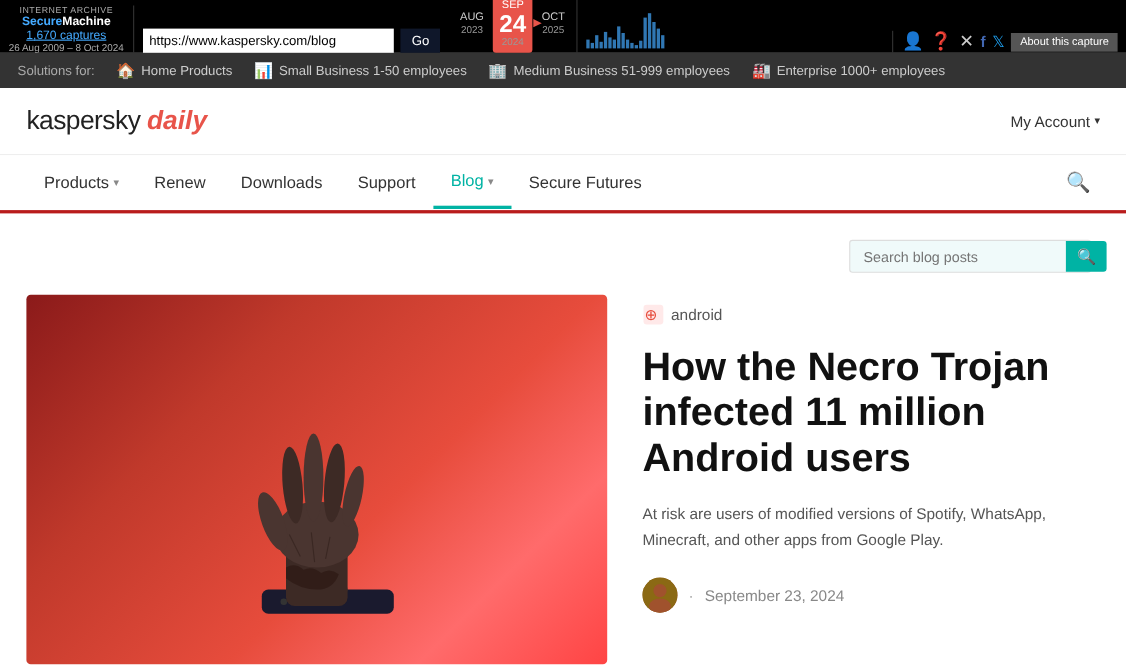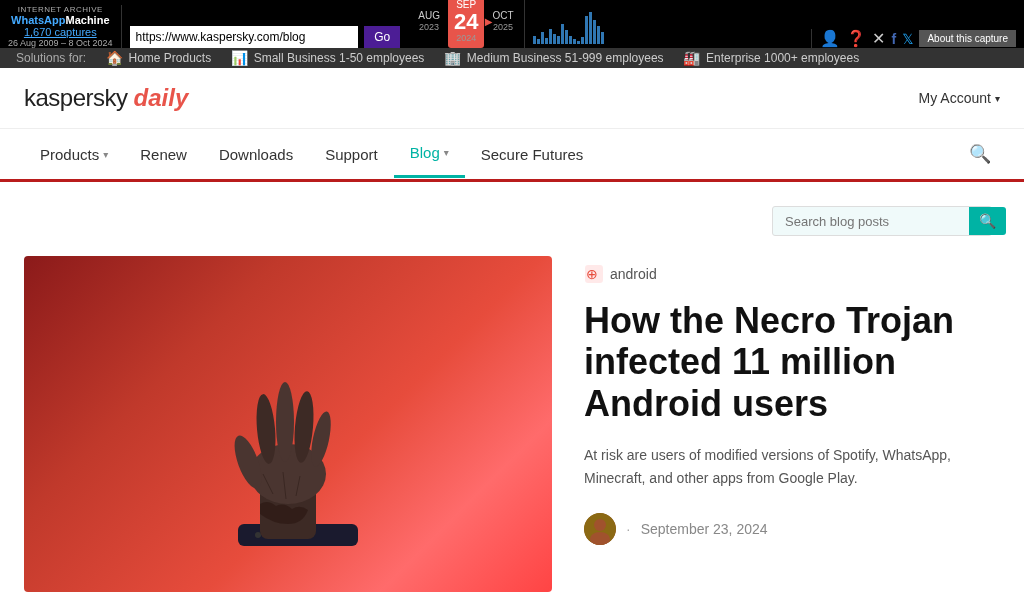--- a/index.html
+++ b/index.html
@@ -57,21 +57,21 @@
     .wayback-url-input {
       flex: 1;
       height: 22px;
       border: none;
       font-size: 12px;
       padding: 0 6px;
       background: #fff;
       color: #000;
     }
     .wayback-go-btn {
-      background: #4c1d95;
+      background: #0f172a;
       color: #fff;
       border: none;
       padding: 3px 10px;
       font-size: 12px;
       cursor: pointer;
       height: 22px;
     }
     .wayback-calendar {
       display: flex;
       align-items: center;
@@ -154,21 +154,21 @@
       white-space: nowrap;
     }
 
     
     .solutions-bar {
       background: #333;
       color: #ccc;
       display: flex;
       align-items: center;
       height: 20px;
-      padding: 4px 16px;
+      padding: 16px 16px;
       gap: 20px;
       font-size: 12px;
     }
     .solutions-label { color: #aaa; }
     .solutions-bar a {
       color: #ccc;
       text-decoration: none;
       display: flex;
       align-items: center;
       gap: 5px;
@@ -366,21 +366,21 @@
       width: 20px;
       height: 20px;
     }
   </style>
 </head>
 <body>
 
 <div class="wayback-bar">
   <div class="wayback-logo">
     <span class="wayback-logo-text">INTERNET ARCHIVE</span>
-    <span class="wayback-machine-text"><span>WhatsApp</span>Machine</span>
+    <span class="wayback-machine-text"><span>Secure</span>Machine</span>
     <a class="wayback-captures-link">1,670 captures</a>
     <span class="wayback-captures-dates">26 Aug 2009 – 8 Oct 2024</span>
   </div>
   <div class="wayback-url-bar">
     <input class="wayback-url-input" type="text" value="https://www.kaspersky.com/blog" style="">
     <button class="wayback-go-btn">Go</button>
   </div>
   <div class="wayback-calendar">
     <div class="cal-month">
       <span class="month-label">AUG</span>

